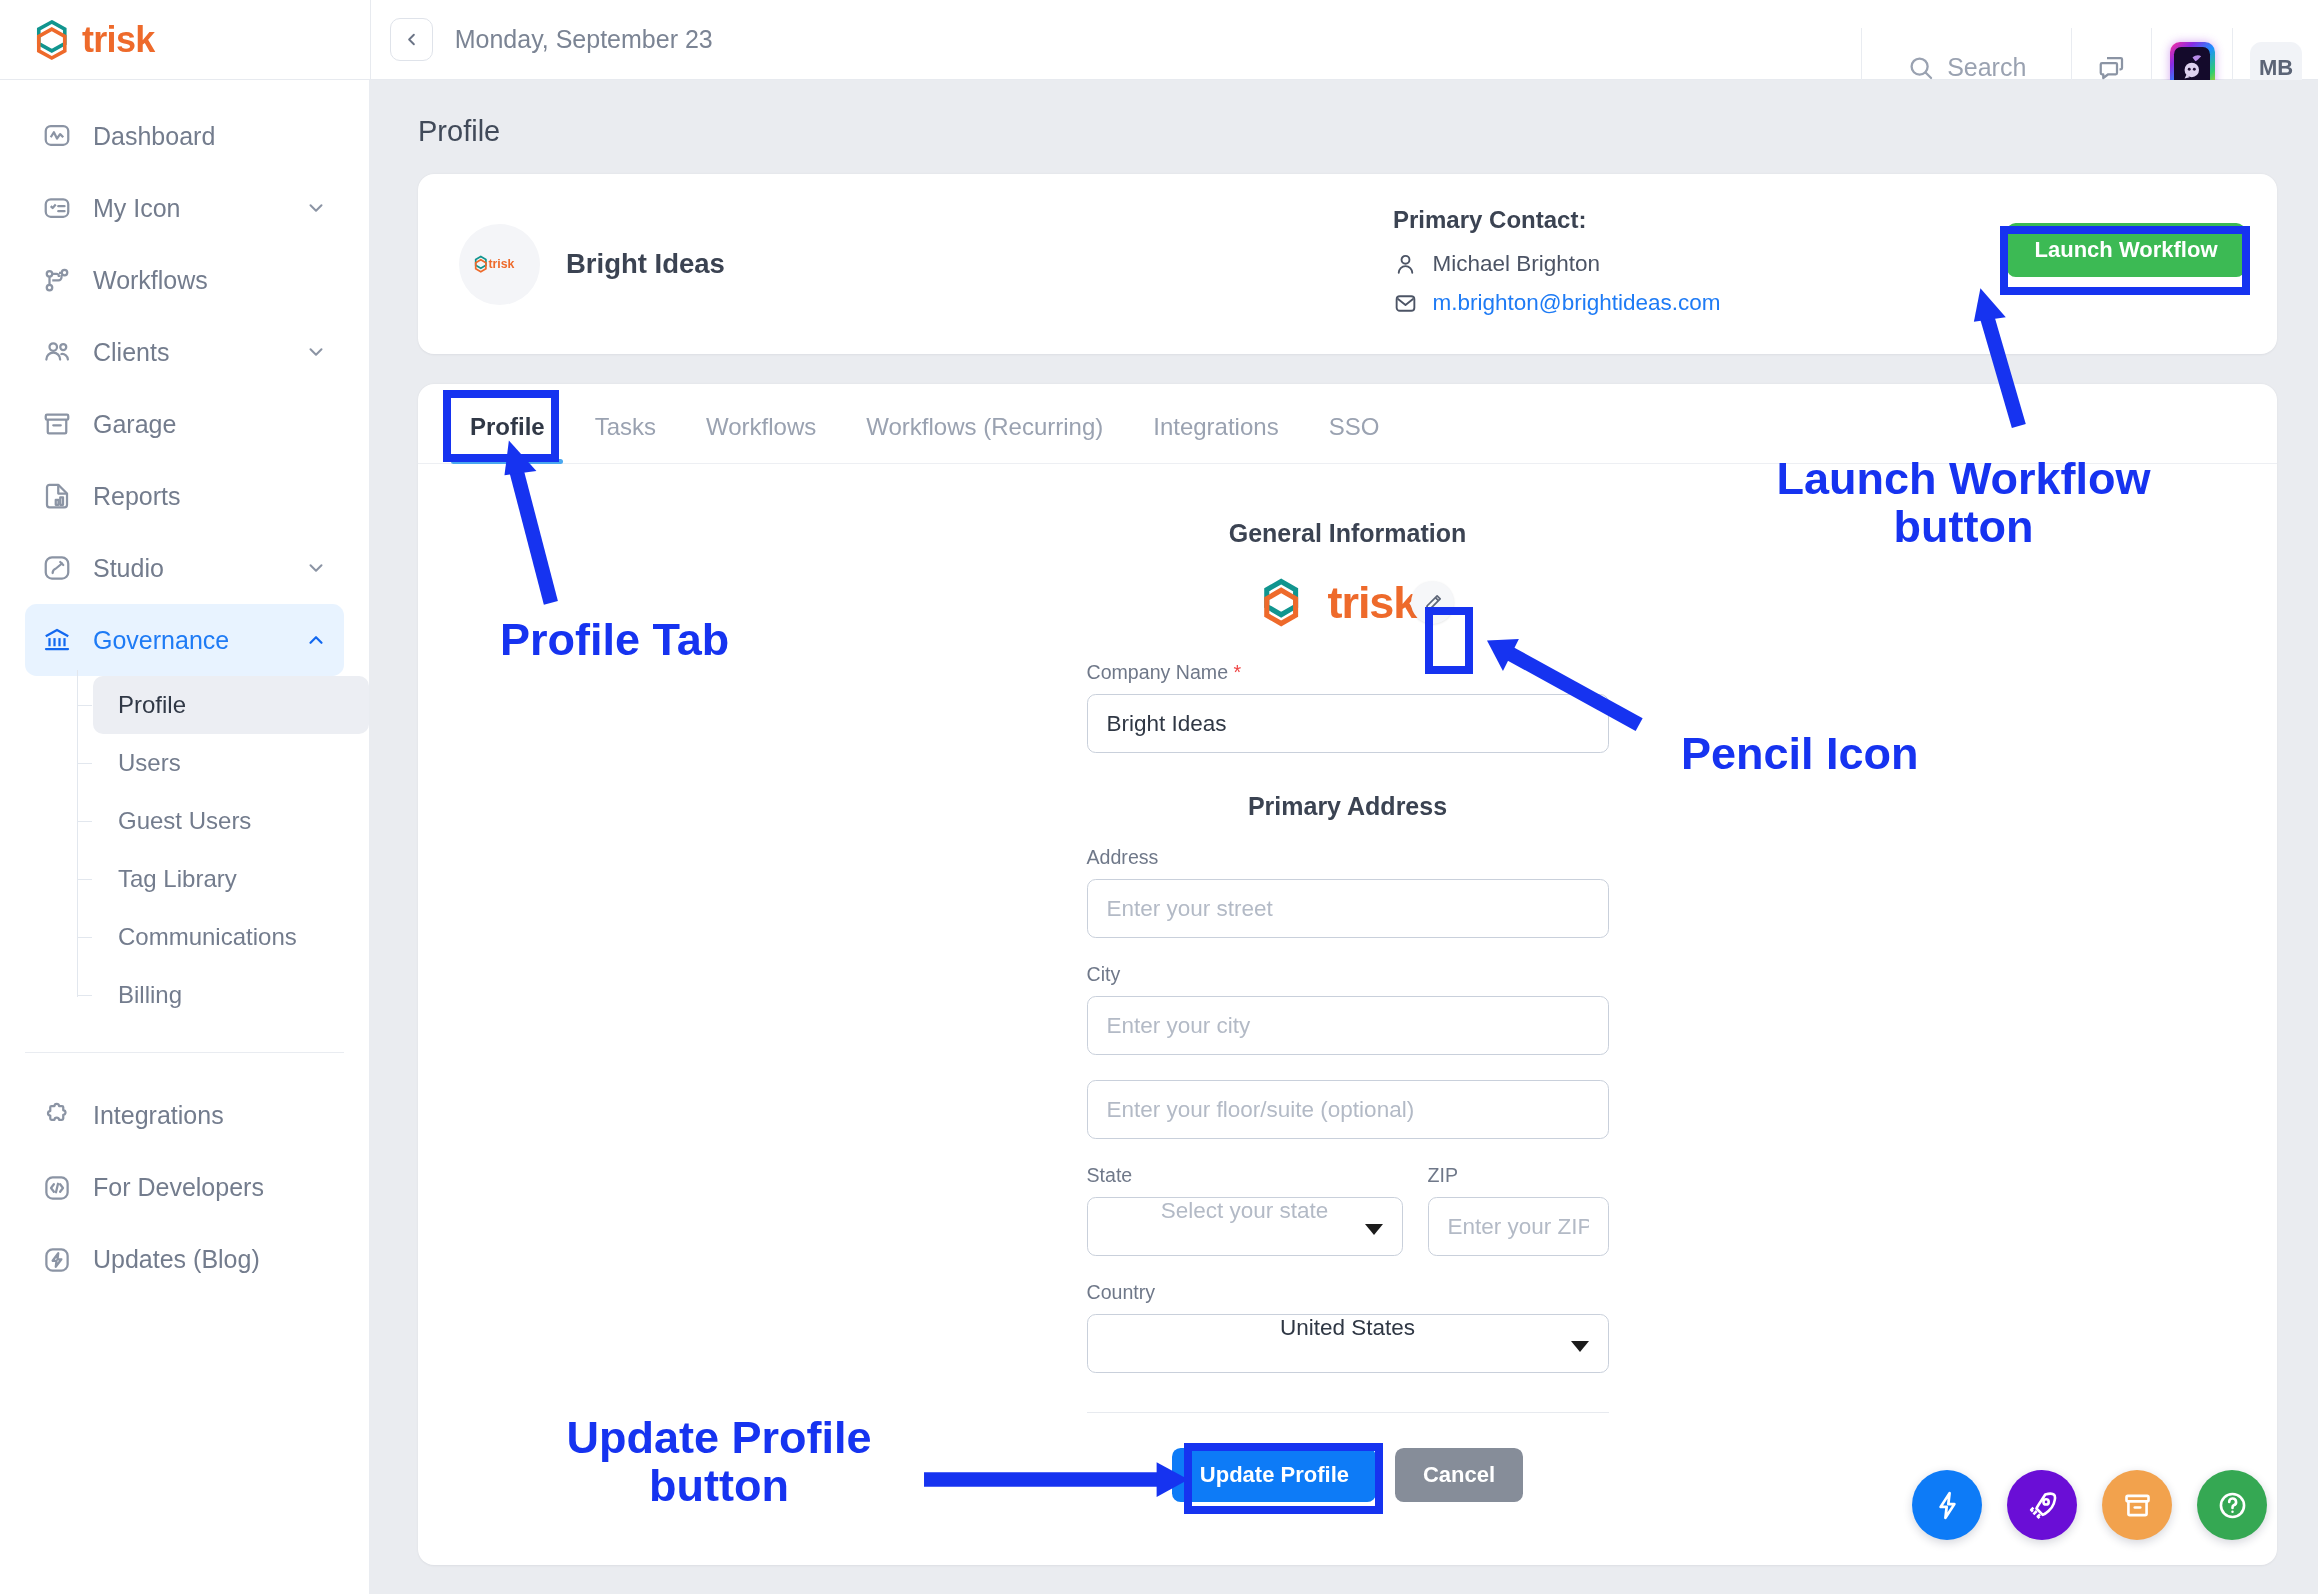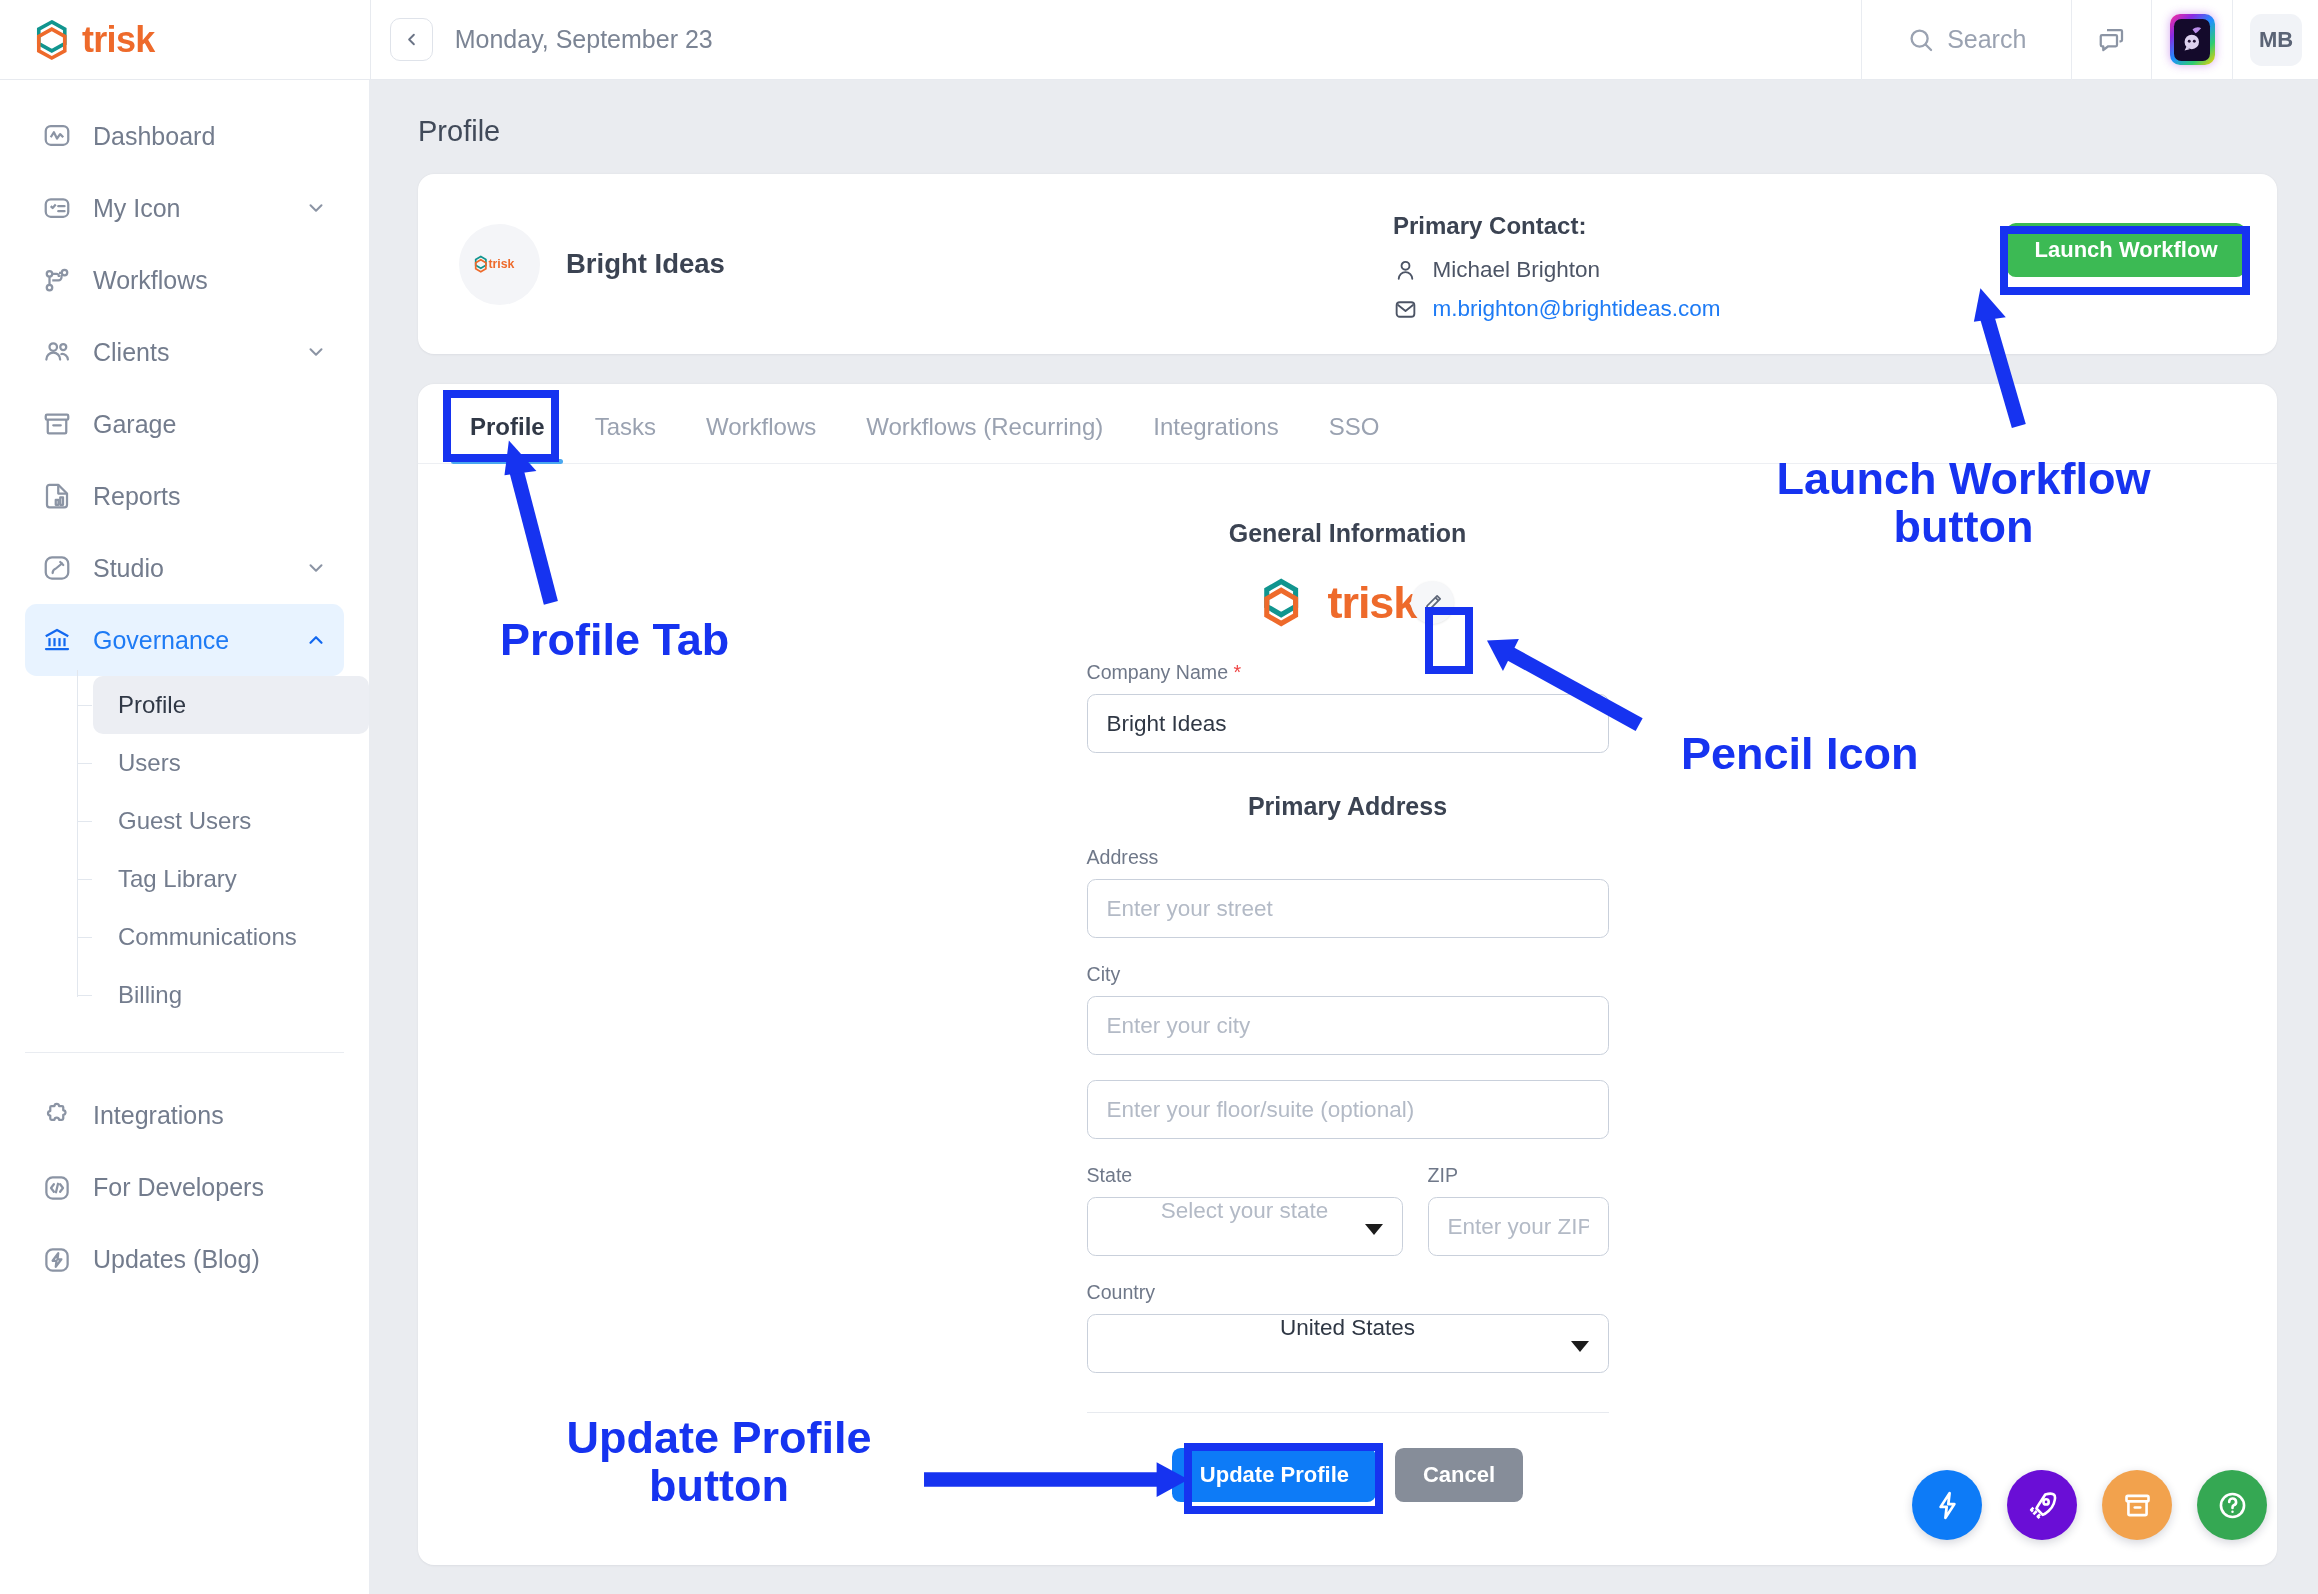--- a/index.html
+++ b/index.html
@@ -21,21 +21,21 @@
   .logo-text { font-size: 36px; font-weight: 600; color: #ee6a2b; letter-spacing: -0.7px; }
   .topbar-divider { width: 0.7px; height: 80px; background: #e7eaef; }
   .collapse-btn {
     width: 43px; height: 43px; border: 0.7px solid #dfe3ea; border-radius: 10px;
     background: #fff; display: flex; align-items: center; justify-content: center;
     margin-left: 19px; color: #6b7486; cursor: pointer;
   }
   .date-text { margin-left: 22px; font-size: 25px; color: #7b8494; }
   .topbar-right { margin-left: auto; display: flex; align-items: stretch; height: 80px; }
   .tb-cell { display: flex; align-items: center; justify-content: center;
-             border-left: 0.7px solid #e9ecf1; height: 80px; }
+             border-left: 0.7px solid #e9ecf1; height: 80px; margin-top: 28px; }
   .tb-search { width: 210px; gap: 13px; color: #9aa2b1; font-size: 25px; }
   .tb-chat { width: 80px; }
   .tb-ai { width: 81px; }
   .ai-badge {
     width: 45px; height: 51px; border-radius: 10px;
     background: linear-gradient(135deg,#ff2e9a 0%,#8a2be2 25%,#1e90ff 50%,#2ecc71 75%,#ffd000 100%);
     display: flex; align-items: center; justify-content: center;
     box-shadow: 0 0 10px rgba(160,60,220,.45);
   }
   .ai-inner { width: 36px; height: 42px; border-radius: 7.2px; background: #140a2b;
@@ -88,21 +88,21 @@
   .card {
     background: #fff; border-radius: 16px; margin: 26px 41px 0 48px;
     box-shadow: 0 0.7px 2.2px rgba(16,24,40,.06);
   }
   .hdr-card { height: 180px; display: flex; align-items: center; padding: 0 41px; position: relative; }
   .company-avatar {
     width: 81px; height: 81px; border-radius: 50%; background: #f4f5f8;
     display: flex; align-items: center; justify-content: center; flex: 0 0 81px;
   }
   .company-name { font-size: 27.5px; font-weight: 700; color: #3b4352; margin-left: 26px; }
-  .contact-block { position: absolute; left: 975px; top: 38px; }
+  .contact-block { position: absolute; left: 975px; top: 32px; }
   .contact-title { font-size: 24px; font-weight: 700; color: #3b4352; margin-bottom: 17.4px; }
   .contact-row { display: flex; align-items: center; gap: 14.5px; margin-bottom: 13px; font-size: 22.5px; color: #4c5465; }
   .contact-row.email a { color: #1e7bf5; text-decoration: none; }
 
   .launch-btn {
     position: absolute; right: 32px; top: 49px;
     background: #3cba54; color: #fff; border: none; border-radius: 8.7px;
     height: 54px; padding: 0 27.5px; font-size: 22px; font-weight: 700; cursor: pointer;
     font-family: "Liberation Sans", sans-serif;
   }

